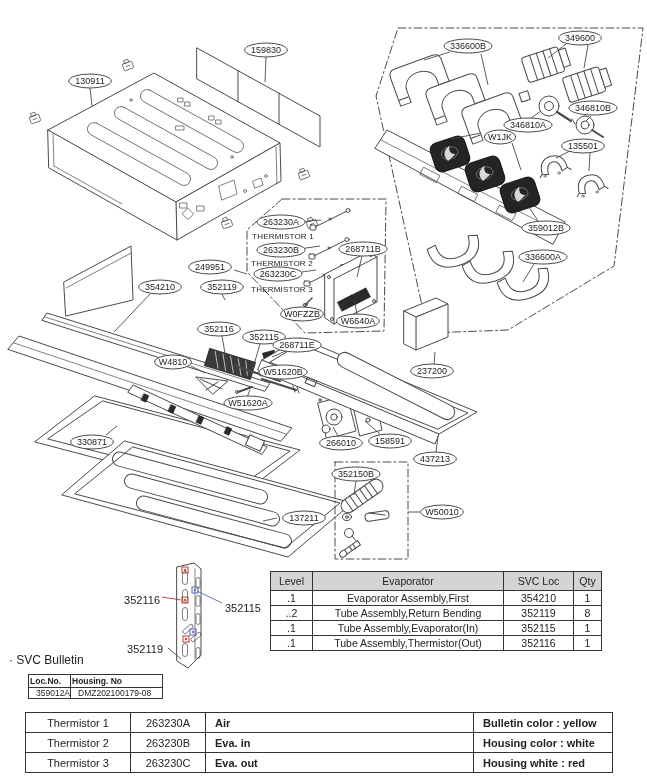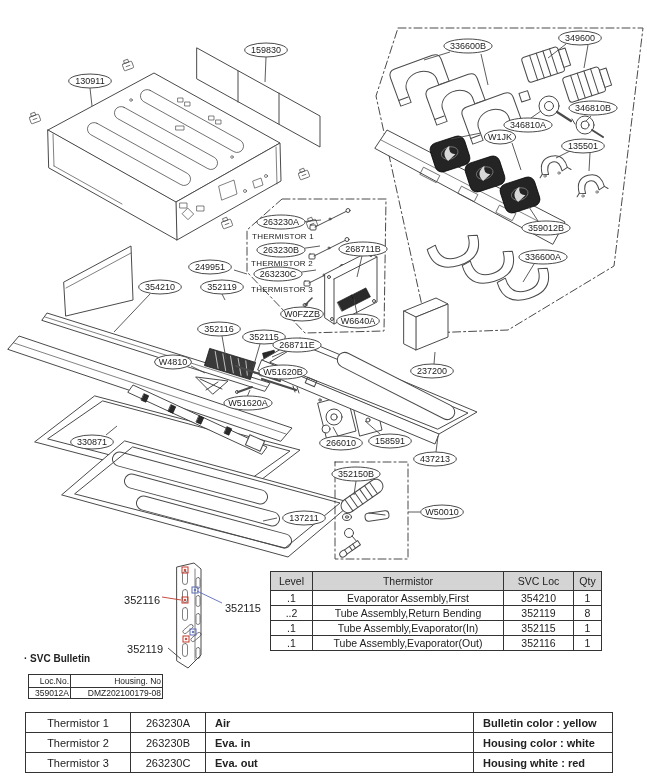--- a/index.html
+++ b/index.html
@@ -14,27 +14,27 @@
   text{user-select:none;}
   .co-e{font:9px "Liberation Sans",sans-serif;fill:#222;}
   .co-t{font:8px "Liberation Sans",sans-serif;fill:#222;letter-spacing:.2px;}
   .co-b{font:11px "Liberation Sans",sans-serif;fill:#222;}
   table{position:absolute;border-collapse:collapse;table-layout:fixed;background:#fff;}
   th,td{border:1px solid #333;overflow:hidden;white-space:nowrap;}
   .ptable{left:270px;top:571px;width:331px;font-size:10.5px;}
   .ptable th{background:#d4d4d4;font-weight:normal;height:16px;text-align:center;}
   .ptable td{height:14px;text-align:center;padding:0 2px;}
   .stable{left:28px;top:674px;width:134px;font-size:8.5px;}
-  .stable th{font-weight:normal;height:10px;text-align:right;}
-  .stable td{height:10px;text-align:right;padding:0 1px;}
+  .stable th{font-weight:bold;height:10px;text-align:left;}
+  .stable td{height:10px;text-align:left;padding:0 7px;}
   .btable{left:25px;top:712px;width:587px;font-size:11px;}
   .btable td{height:19px;padding:0 3px;}
   .btable td.c{text-align:center;}
   .btable td.l{text-align:left;padding-left:9px;font-weight:bold;}
-  .svc-head{position:absolute;left:24px;top:653px;font-size:10px;font-weight:bold;}
+  .svc-head{position:absolute;left:9px;top:653px;font-size:12px;font-weight:normal;}
 </style>
 </head>
 <body>
 
 <div class="page">
 
 <svg width="647" height="777" viewBox="0 0 647 777">
   <defs>
     <pattern id="mesh" patternUnits="userSpaceOnUse" width="3.5" height="3.5">
       <rect width="3.5" height="3.5" fill="#aaaaaa"></rect>
@@ -454,21 +454,21 @@
 <table class="ptable">
   <colgroup>
         <col style="width:42px">
         <col style="width:191px">
         <col style="width:70px">
         <col style="width:28px">
       </colgroup>
   <tbody>
         <tr>
     <th>Level</th>
-    <th>Thermistor</th>
+    <th>Evaporator</th>
     <th>SVC Loc</th>
     <th>Qty</th>
   </tr>
   <tr>
     <td>.1</td>
     <td>Evaporator Assembly,First</td>
     <td>354210</td>
     <td>1</td>
   </tr>
   <tr>
@@ -478,21 +478,21 @@
     <td>8</td>
   </tr>
   <tr>
     <td>.1</td>
     <td>Tube Assembly,Evaporator(In)</td>
     <td>352115</td>
     <td>1</td>
   </tr>
   <tr>
     <td>.1</td>
-    <td>Tube Assembly,Evaporator(Out)</td>
+    <td>Tube Assembly,Thermistor(Out)</td>
     <td>352116</td>
     <td>1</td>
   </tr>
 </tbody>
     </table>
 
 <table class="btable">
   <colgroup>
         <col style="width:105px">
         <col style="width:75px">

